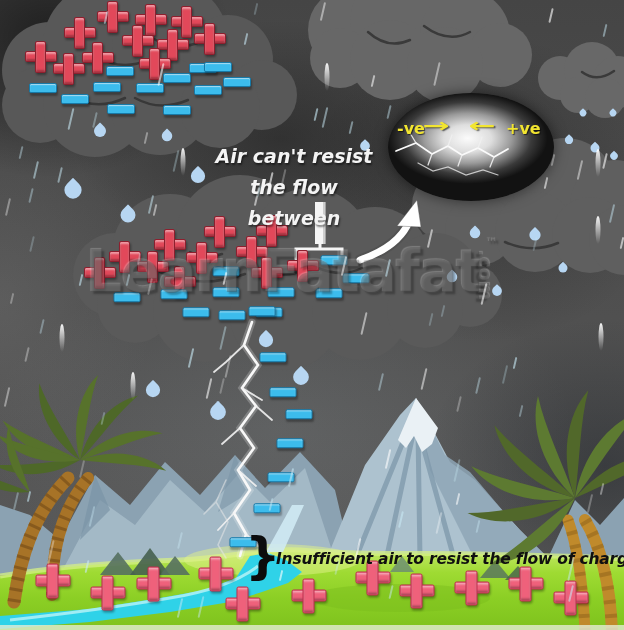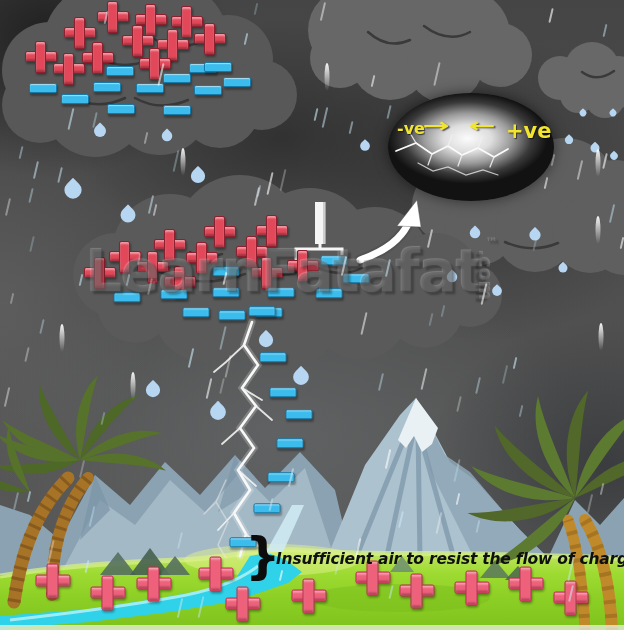--- a/index.html
+++ b/index.html
@@ -45,21 +45,21 @@
      color:#f4f4f4;font-weight:bold;font-style:italic;font-size:19px;line-height:31px;
      text-shadow:1px 2px 2px rgba(0,0,0,.5);}
   .spotlight{position:absolute;left:388px;top:93px;width:166px;height:108px;z-index:7;
      border-radius:50%;
      background:radial-gradient(closest-side at 48% 42%, #fbfbfb, #dedede 30%, #9a9a9a 55%, #3a3a3a 80%, #121212 100%);
      box-shadow:0 0 14px rgba(0,0,0,.5);}
   .spotlight .spark{position:absolute;left:0;top:0;}
   .spotlight span{position:absolute;color:var(--label-yellow);font-weight:bold;
      text-shadow:1px 1px 1px rgba(0,0,0,.6);}
   .sp-neg{left:9px;top:26px;font-size:16px;}
-  .sp-pos{left:118px;top:26px;font-size:21px;}
+  .sp-pos{left:118px;top:26px;font-size:16px;}
   .sp-ar{left:40px;top:21px;font-size:19px;transform:scaleX(1.7);display:inline-block;}
   .sp-al{left:86px;top:21px;font-size:19px;transform:scaleX(1.7);display:inline-block;}
   .sp-cap{position:absolute;left:0;right:0;bottom:7px;text-align:center;
      color:#f5e81e;font-weight:bold;font-size:19px;letter-spacing:.5px;
      text-shadow:1px 1px 1px rgba(0,0,0,.7);}
   .brace{position:absolute;left:245px;top:527px;z-index:7;color:#0c0c0c;
      font-size:50px;font-weight:bold;}
   .insufficient{position:absolute;left:276px;top:550px;z-index:7;white-space:nowrap;
      color:#101010;font-weight:bold;font-style:italic;font-size:15.5px;letter-spacing:-.2px;}
   .bottom-band{position:absolute;left:0;bottom:0;width:100%;height:5px;z-index:8;
@@ -517,20 +517,24 @@
       <span class="rs" style="left: 153.846px; top: 203.773px; height: 12.4067px; background: rgba(255, 255, 255, 0.48);"></span>
       <span class="rs" style="left: 621.169px; top: 237.183px; height: 11.6657px; background: rgba(255, 255, 255, 0.592);"></span>
       <span class="rs" style="left: 199.506px; top: 596.226px; height: 22.1115px; background: rgba(200, 232, 244, 0.467);"></span>
       <span class="rs" style="left: 315.428px; top: 108.245px; height: 13.1693px; background: rgba(200, 232, 244, 0.61);"></span>
       <span class="rs" style="left: 269.35px; top: 171.548px; height: 23.17px; background: rgba(255, 255, 255, 0.61);"></span>
       <span class="rs" style="left: 386.99px; top: 258.811px; height: 17.8091px; background: rgba(200, 232, 244, 0.573);"></span>
       <span class="rs" style="left: 127.419px; top: 274.427px; height: 11.9707px; background: rgba(200, 232, 244, 0.427);"></span>
       <span class="rs" style="left: 93.5596px; top: 112.458px; height: 15.6153px; background: rgba(200, 232, 244, 0.365);"></span>
     </div>
 
+  <div class="air-label">
+    <div>Air can't resist</div>
+    <div>the flow between</div>
+  </div>
 
   <div class="spotlight">
     <svg class="spark" width="166" height="108" viewBox="0 0 166 108" fill="none" stroke-linecap="round">
       <path d="M8,58 L28,50 L44,61 L60,53 L74,62 L90,55 L106,64 L120,56" stroke="#fafafa" stroke-width="1.8"></path>
       <path d="M28,50 L22,40 M44,61 L40,72 M60,53 L64,42 M74,62 L70,73 M90,55 L94,44 M106,64 L102,74" stroke="#f0f0f0" stroke-width="1.3" opacity=".9"></path>
       <path d="M30,70 L45,78 L60,74 L78,82 L95,77 L110,82" stroke="#e9e9e9" stroke-width="1.2" opacity=".8"></path>
     </svg>
     <span class="sp-neg">-ve</span>
     <span class="sp-ar">→</span>
     <span class="sp-al">←</span>

